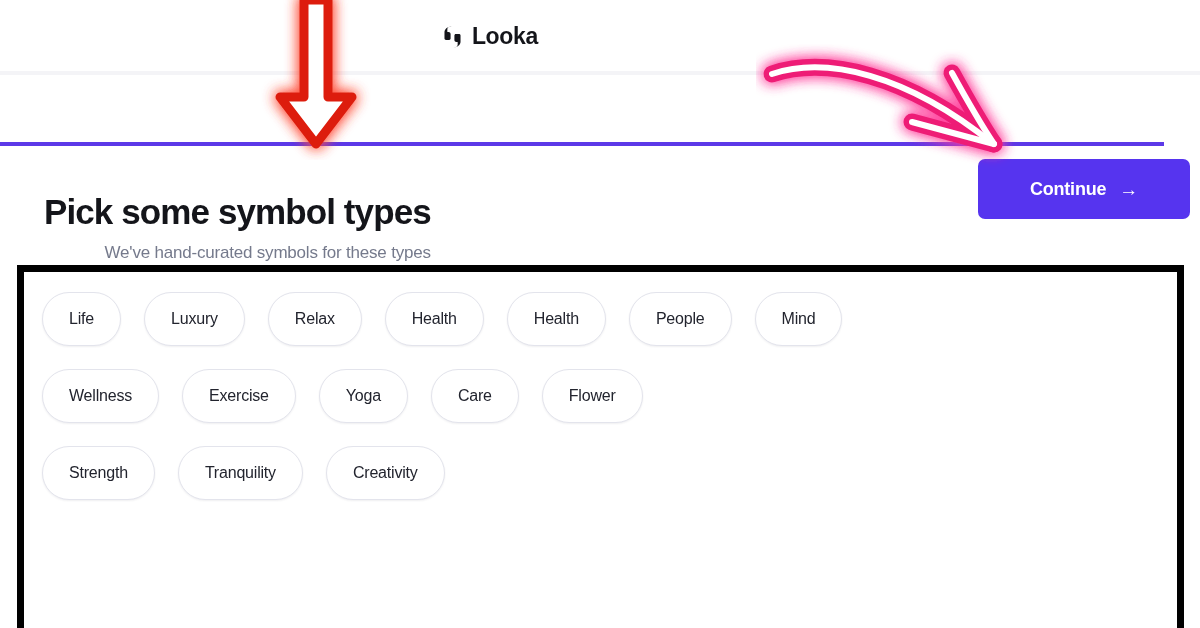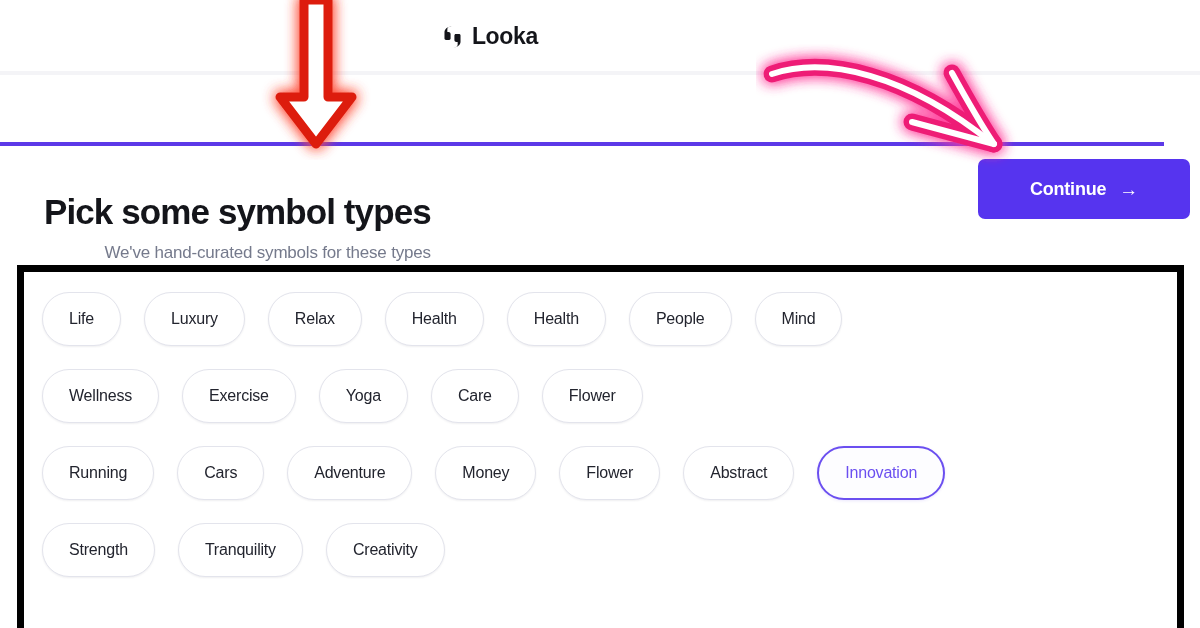--- a/index.html
+++ b/index.html
@@ -215,43 +215,20 @@
             <span>Exercise</span>
           </div>
           <div class="chip">
             <span>Yoga</span>
           </div>
           <div class="chip">
             <span>Care</span>
           </div>
           <div class="chip">
             <span>Flower</span>
-          </div>
-        </div>
-        <div class="chip-row">
-          <div class="chip">
-            <span>Running</span>
-          </div>
-          <div class="chip">
-            <span>Cars</span>
-          </div>
-          <div class="chip">
-            <span>Adventure</span>
-          </div>
-          <div class="chip">
-            <span>Money</span>
-          </div>
-          <div class="chip">
-            <span>Flower</span>
-          </div>
-          <div class="chip">
-            <span>Abstract</span>
-          </div>
-          <div class="chip selected">
-            <span>Innovation</span>
           </div>
         </div>
         <div class="chip-row">
           <div class="chip">
             <span>Strength</span>
           </div>
           <div class="chip">
             <span>Tranquility</span>
           </div>
           <div class="chip">

